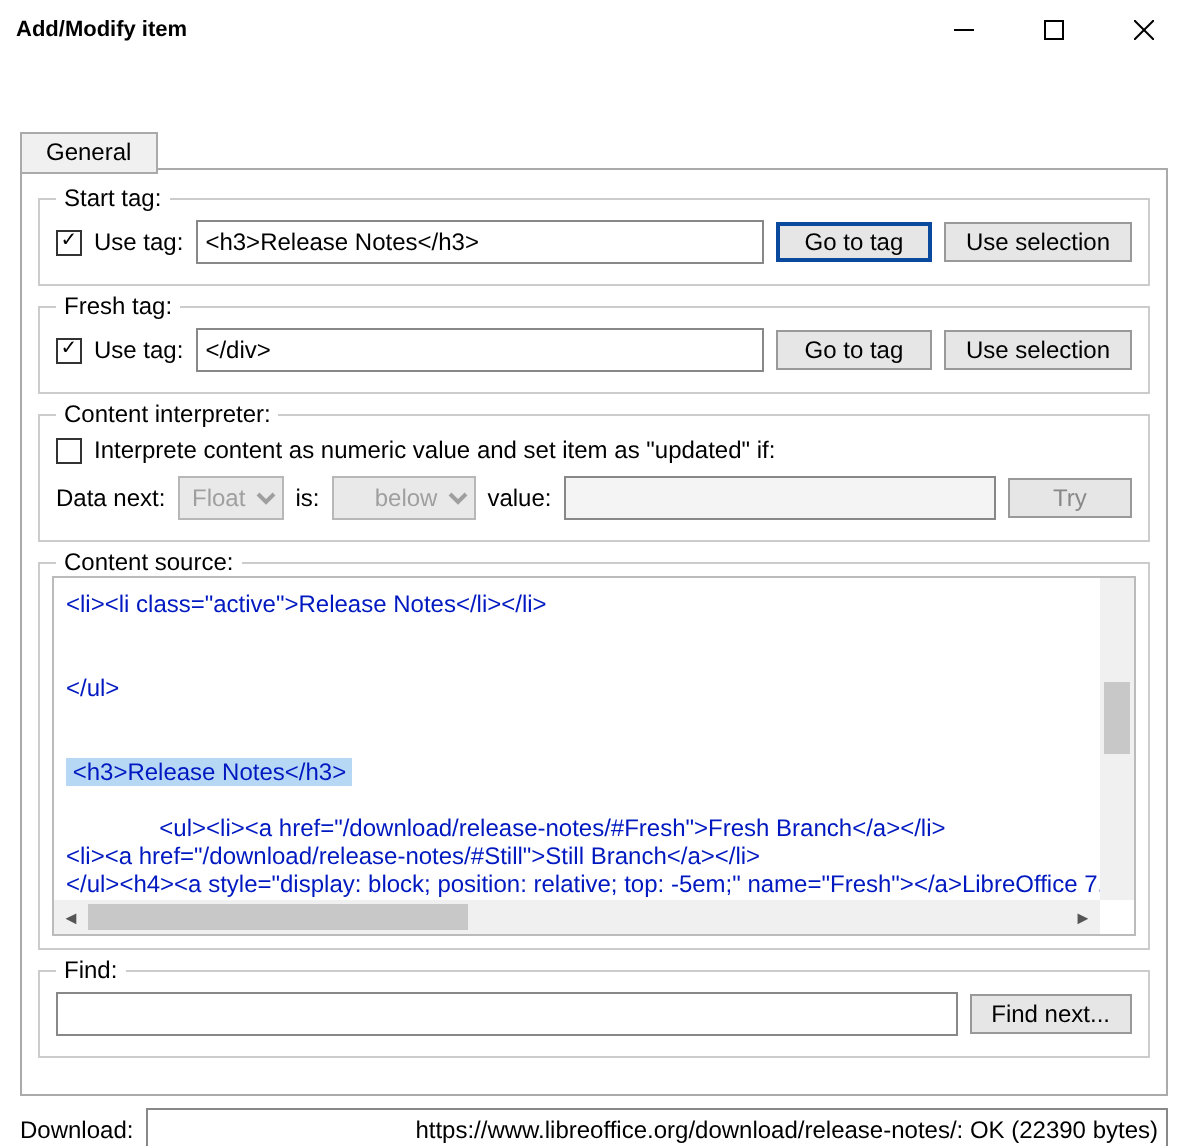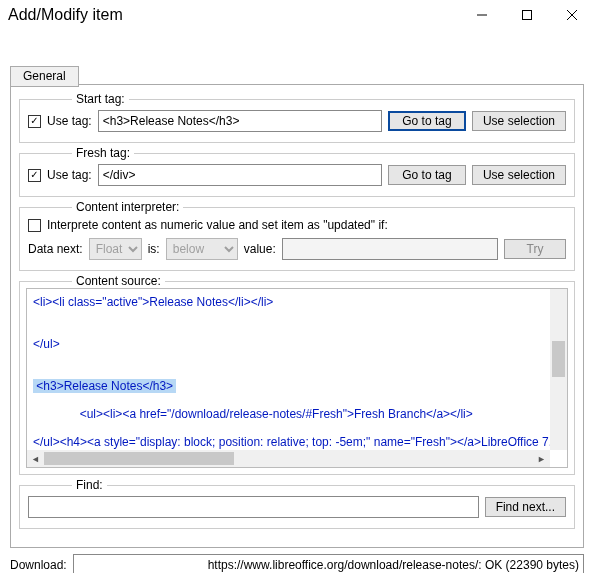--- a/index.html
+++ b/index.html
@@ -1,35 +1,35 @@
 <!DOCTYPE html>
 <html><head>
 <meta charset="utf-8">
 <style>
 * { box-sizing: border-box; font-family: 'Segoe UI', Tahoma, sans-serif; font-size: 12px; }
 body { margin: 0; background: #fff; width: 594px; height: 573px; overflow: hidden; }
 .titlebar { height: 30px; display: flex; align-items: center; padding-left: 8px; }
-.titlebar-title { flex: 1; font-size: 16px; }
+.titlebar-title { flex: 1; font-size: 11px; font-weight: bold; }
 .winbtn { width: 45px; height: 30px; display: flex; align-items: center; justify-content: center; }
 .winbtn svg { display: block; }
 .content { padding: 6px 10px 4px 10px; }
 .tabs { display: flex; position: relative; }
 .tab { padding: 4px 12px 5px 12px; border: 1px solid #aaa; background: #fff; cursor: default; position: relative; margin-right: -1px; margin-top: 28px; }
 .tab.inactive { background: #f0f0f0; top: 2px; padding-top: 2px; padding-bottom: 3px; }
 .tab.active { border-bottom: 1px solid #fff; z-index: 2; }
 .tabpanel { border: 1px solid #aaa; margin-top: -1px; padding: 8px; }
 .group { border: 1px solid #ccc; margin: 6px 0 10px 0; padding: 8px 8px 8px 8px; position: relative; }
-.group-title { position: absolute; top: -8px; left: 8px; background: #fff; padding: 0 4px; color: #000; margin-left: 44px; }
+.group-title { position: absolute; top: -8px; left: 8px; background: #fff; padding: 0 4px; color: #000; }
 .row { display: flex; align-items: center; gap: 6px; margin: 2px 0; }
 .checkbox { width: 13px; height: 13px; border: 1px solid #333; display: inline-flex; align-items: center; justify-content: center; font-size: 10px; line-height: 1; }
 input[type=text] { border: 1px solid #888; padding: 2px 4px; height: 22px; background: #fff; font-size: 12px; }
 .btn { border: 1px solid #999; background: #e6e6e6; padding: 2px 10px; min-width: 78px; height: 20px; text-align: center; cursor: default; }
 .btn.focused { border: 2px solid #0a4a9e; padding: 1px 9px; }
 .btn.disabled { color: #888; }
-select { border: 1px solid #999; background: #e1e1e1; height: 22px; padding: 0 2px; color: #777; }
+select { border: 1px solid #999; background: #e1e1e1; height: 22px; padding: 0 2px; color: #777; text-align: right; }
 .label { white-space: nowrap; }
 .sourcebox { border: 1px solid #bbb; height: 180px; position: relative; overflow: hidden; }
 .sourceinner { position: absolute; inset: 0 17px 17px 0; padding: 6px; font-family: 'Segoe UI', Tahoma, sans-serif; white-space: nowrap; color: #0018c0; }
 .sourceinner span { white-space: pre; }
 .sourceinner .sel { background: #b7d8f5; }
 .vscroll { position: absolute; right: 0; top: 0; bottom: 17px; width: 17px; background: #f0f0f0; }
 .vscroll .thumb { position: absolute; top: 52px; left: 2px; right: 2px; height: 36px; background: #c8c8c8; }
 .hscroll { position: absolute; left: 0; right: 17px; bottom: 0; height: 17px; background: #f0f0f0; display: flex; align-items: center; }
 .hscroll .arrow { width: 17px; height: 17px; display: flex; align-items: center; justify-content: center; color: #555; font-size: 9px; }
 .hscroll .track { flex: 1; height: 100%; position: relative; }
@@ -105,21 +105,21 @@
     </div>
 
     <div class="group" style="padding:6px">
       <span class="group-title">Content source:</span>
       <div class="sourcebox">
         <div class="sourceinner">
           <span>&lt;li&gt;&lt;li class="active"&gt;Release Notes&lt;/li&gt;&lt;/li&gt;</span><br><br><br>
           <span>&lt;/ul&gt;</span><br><br><br>
           <span class="sel"> &lt;h3&gt;Release Notes&lt;/h3&gt; </span><br><br>
           <span>              &lt;ul&gt;&lt;li&gt;&lt;a href="/download/release-notes/#Fresh"&gt;Fresh Branch&lt;/a&gt;&lt;/li&gt;</span><br>
-          <br>
+          <span>&lt;li&gt;&lt;a href="/download/release-notes/#Still"&gt;Still Branch&lt;/a&gt;&lt;/li&gt;</span><br>
           <span>&lt;/ul&gt;&lt;h4&gt;&lt;a style="display: block; position: relative; top: -5em;" name="Fresh"&gt;&lt;/a&gt;LibreOffice 7.1.1</span>
         </div>
         <div class="vscroll">
             <div class="thumb"></div>
           </div>
         <div class="hscroll">
           <div class="arrow">◄</div>
           <div class="track">
               <div class="thumb"></div>
             </div>

